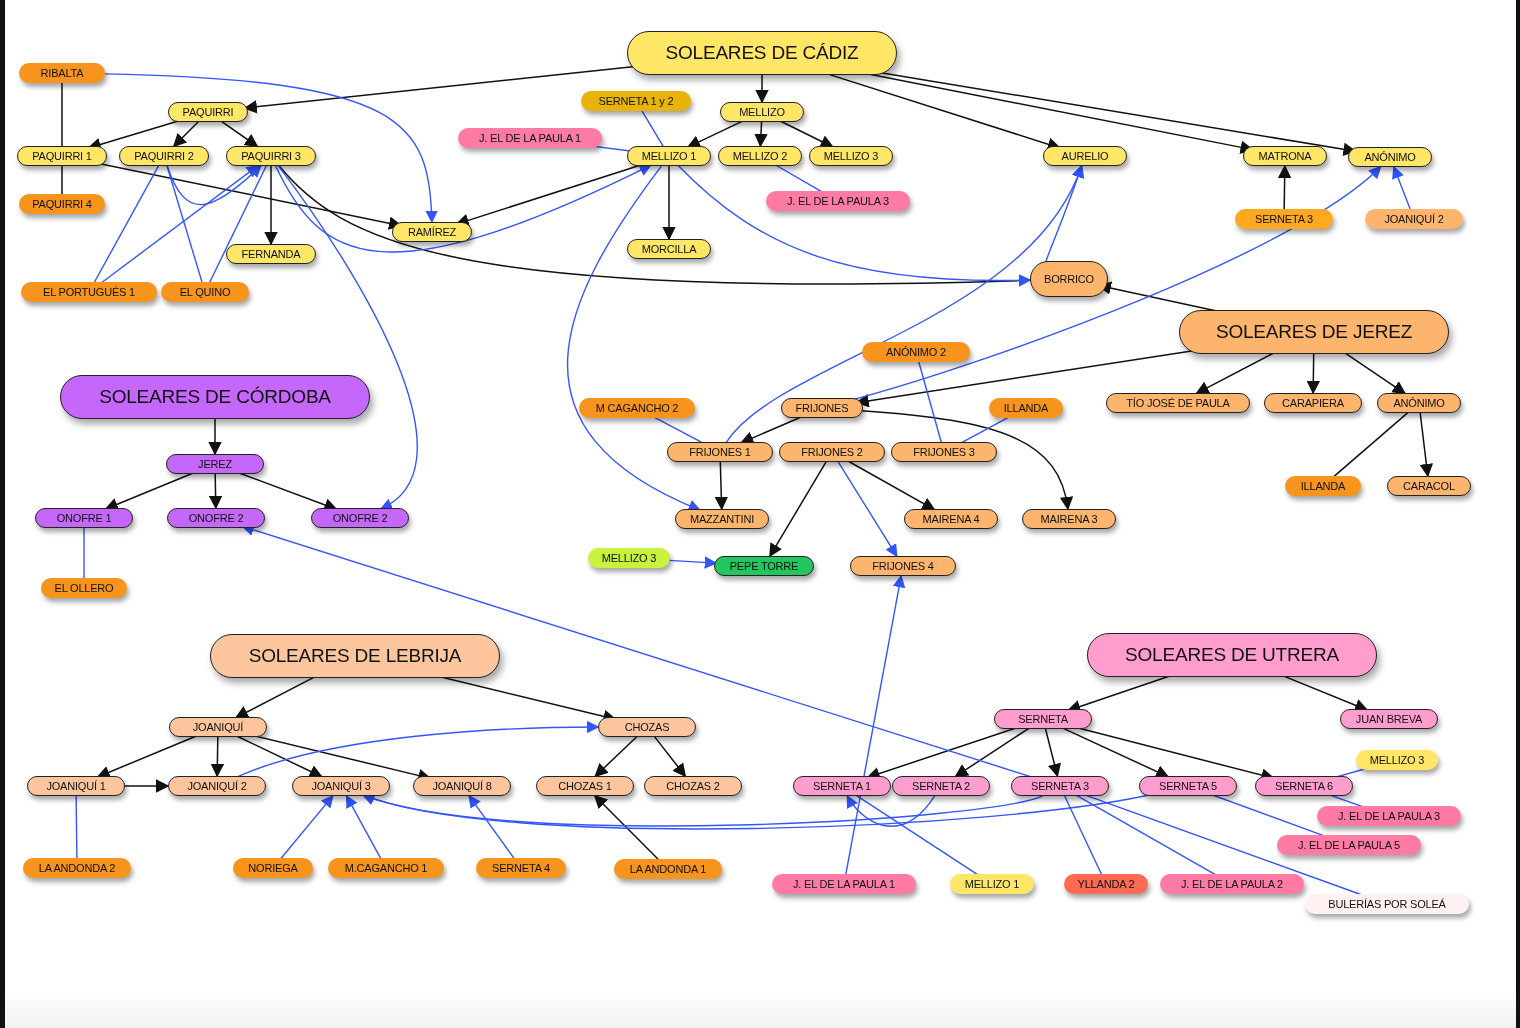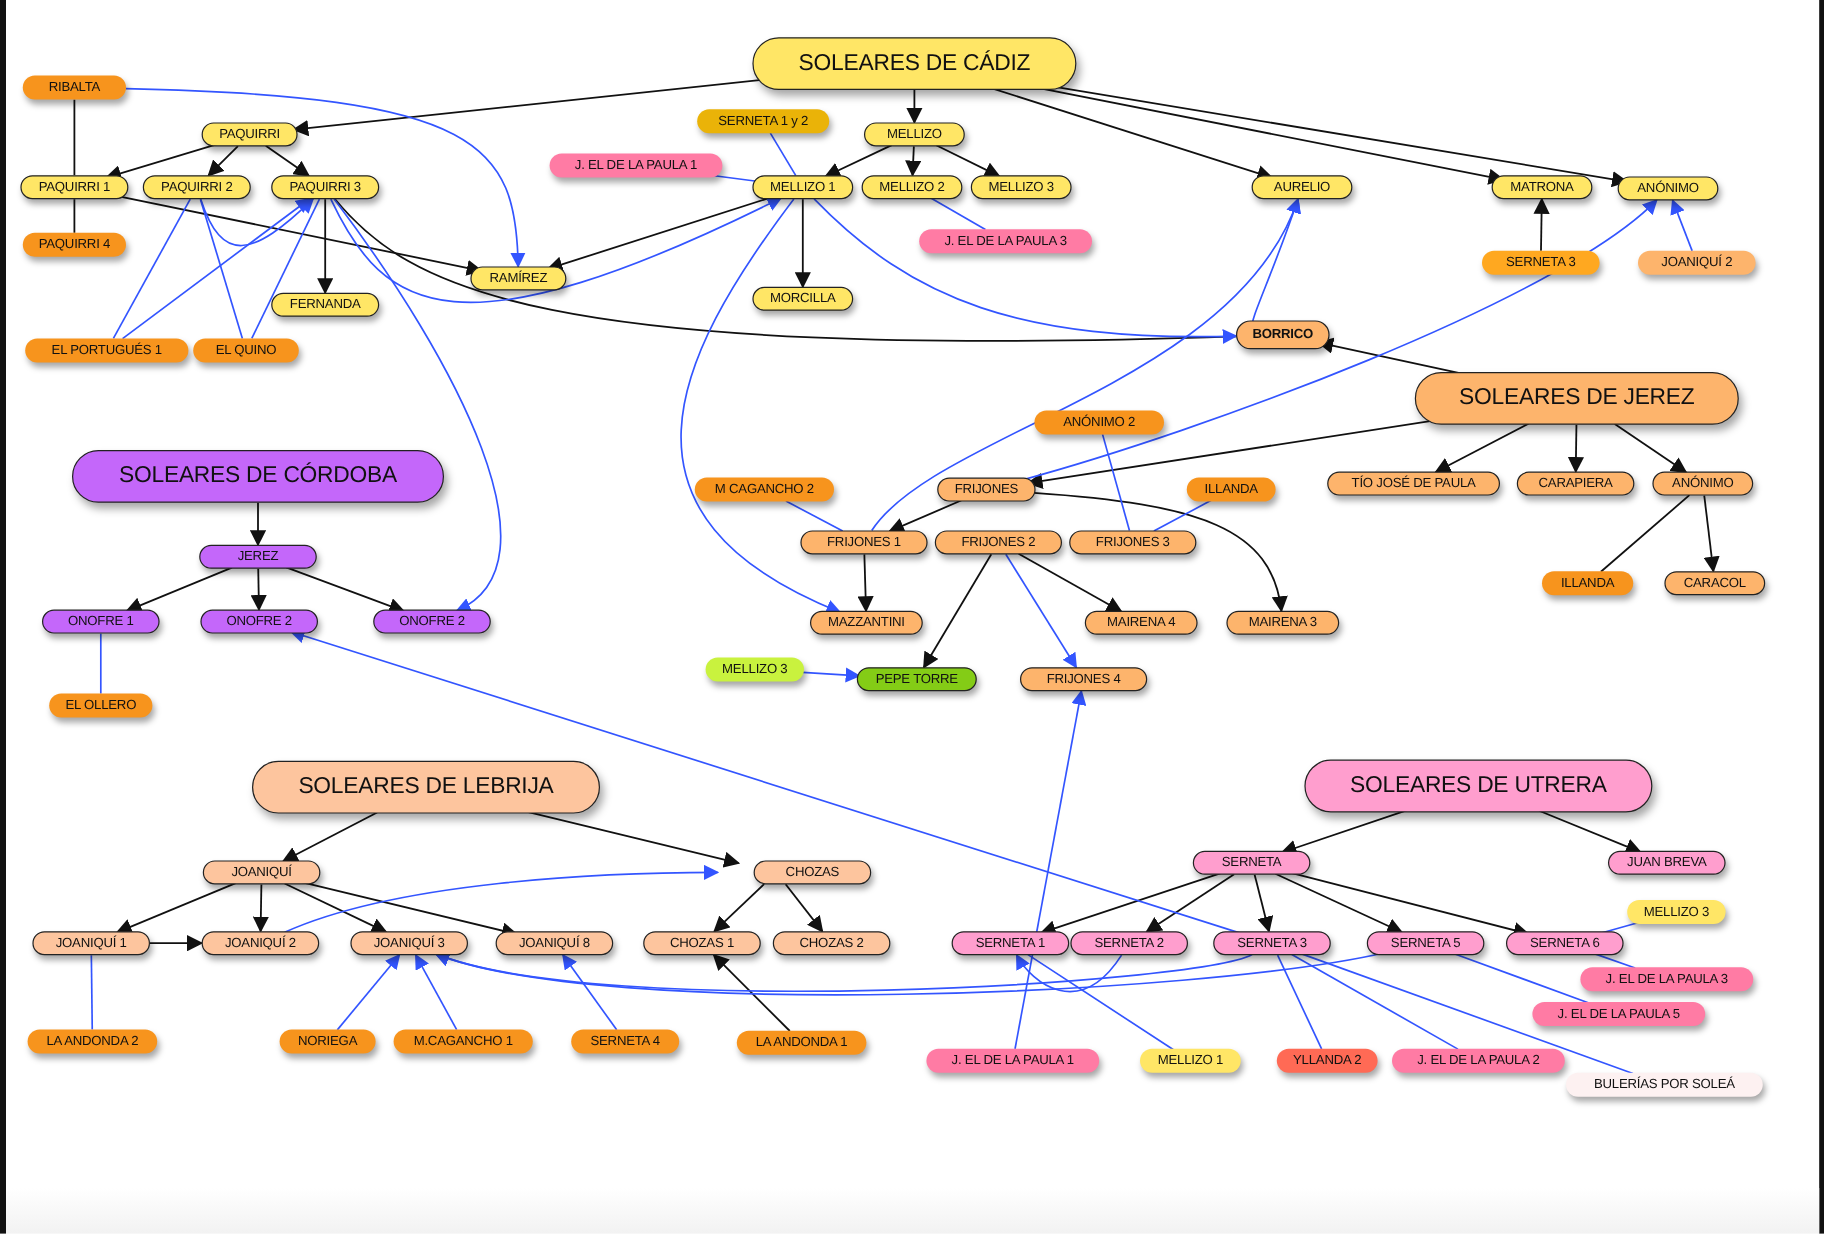--- a/index.html
+++ b/index.html
@@ -190,21 +190,21 @@
       </div>
       <div class="node bordered" style="left: 1390px; top: 157px; width: 84px; height: 20px; background: rgb(255, 230, 102);">
         <span>ANÓNIMO</span>
       </div>
       <div class="node" style="left: 1284px; top: 219px; width: 98px; height: 20px; background: rgb(255, 168, 32);">
         <span>SERNETA 3</span>
       </div>
       <div class="node" style="left: 1414px; top: 219px; width: 98px; height: 20px; background: rgb(253, 180, 108);">
         <span>JOANIQUÍ 2</span>
       </div>
-      <div class="node bordered" style="left: 1069px; top: 279px; width: 78px; height: 24px; background: rgb(253, 180, 108); font-weight: bold;">
+      <div class="node bordered" style="left: 1069px; top: 279px; width: 78px; height: 36px; background: rgb(253, 180, 108);">
         <span>BORRICO</span>
       </div>
       <div class="node bordered big" style="left: 1314px; top: 332px; width: 270px; height: 44px; background: rgb(253, 180, 108);">
         <span>SOLEARES DE JEREZ</span>
       </div>
       <div class="node bordered" style="left: 1178px; top: 403px; width: 144px; height: 20px; background: rgb(253, 180, 108);">
         <span>TÍO JOSÉ DE PAULA</span>
       </div>
       <div class="node bordered" style="left: 1313px; top: 403px; width: 98px; height: 20px; background: rgb(253, 180, 108);">
         <span>CARAPIERA</span>
@@ -244,21 +244,21 @@
       </div>
       <div class="node bordered" style="left: 951px; top: 519px; width: 94px; height: 20px; background: rgb(253, 180, 108);">
         <span>MAIRENA 4</span>
       </div>
       <div class="node bordered" style="left: 1069px; top: 519px; width: 94px; height: 20px; background: rgb(253, 180, 108);">
         <span>MAIRENA 3</span>
       </div>
       <div class="node" style="left: 629px; top: 558px; width: 82px; height: 20px; background: rgb(201, 242, 62);">
         <span>MELLIZO 3</span>
       </div>
-      <div class="node bordered" style="left: 764px; top: 566px; width: 100px; height: 20px; background: #84cc16;">
+      <div class="node bordered" style="left: 764px; top: 566px; width: 100px; height: 20px; background: #22c55e;">
         <span>PEPE TORRE</span>
       </div>
       <div class="node bordered" style="left: 903px; top: 566px; width: 106px; height: 20px; background: rgb(253, 180, 108);">
         <span>FRIJONES 4</span>
       </div>
       <div class="node bordered big" style="left: 215px; top: 397px; width: 310px; height: 44px; background: rgb(196, 103, 250);">
         <span>SOLEARES DE CÓRDOBA</span>
       </div>
       <div class="node bordered" style="left: 215px; top: 464px; width: 98px; height: 20px; background: rgb(196, 103, 250);">
         <span>JEREZ</span>
@@ -286,21 +286,21 @@
       </div>
       <div class="node bordered" style="left: 217px; top: 786px; width: 98px; height: 20px; background: rgb(253, 197, 158);">
         <span>JOANIQUÍ 2</span>
       </div>
       <div class="node bordered" style="left: 341px; top: 786px; width: 98px; height: 20px; background: rgb(253, 197, 158);">
         <span>JOANIQUÍ 3</span>
       </div>
       <div class="node bordered" style="left: 462px; top: 786px; width: 98px; height: 20px; background: rgb(253, 197, 158);">
         <span>JOANIQUÍ 8</span>
       </div>
-      <div class="node bordered" style="left: 647px; top: 727px; width: 98px; height: 20px; background: rgb(253, 197, 158); margin-left: 30px;">
+      <div class="node bordered" style="left: 647px; top: 727px; width: 98px; height: 20px; background: rgb(253, 197, 158);">
         <span>CHOZAS</span>
       </div>
       <div class="node bordered" style="left: 585px; top: 786px; width: 98px; height: 20px; background: rgb(253, 197, 158);">
         <span>CHOZAS 1</span>
       </div>
       <div class="node bordered" style="left: 693px; top: 786px; width: 98px; height: 20px; background: rgb(253, 197, 158);">
         <span>CHOZAS 2</span>
       </div>
       <div class="node" style="left: 77px; top: 868px; width: 108px; height: 20px; background: rgb(247, 148, 29);">
         <span>LA ANDONDA 2</span>

